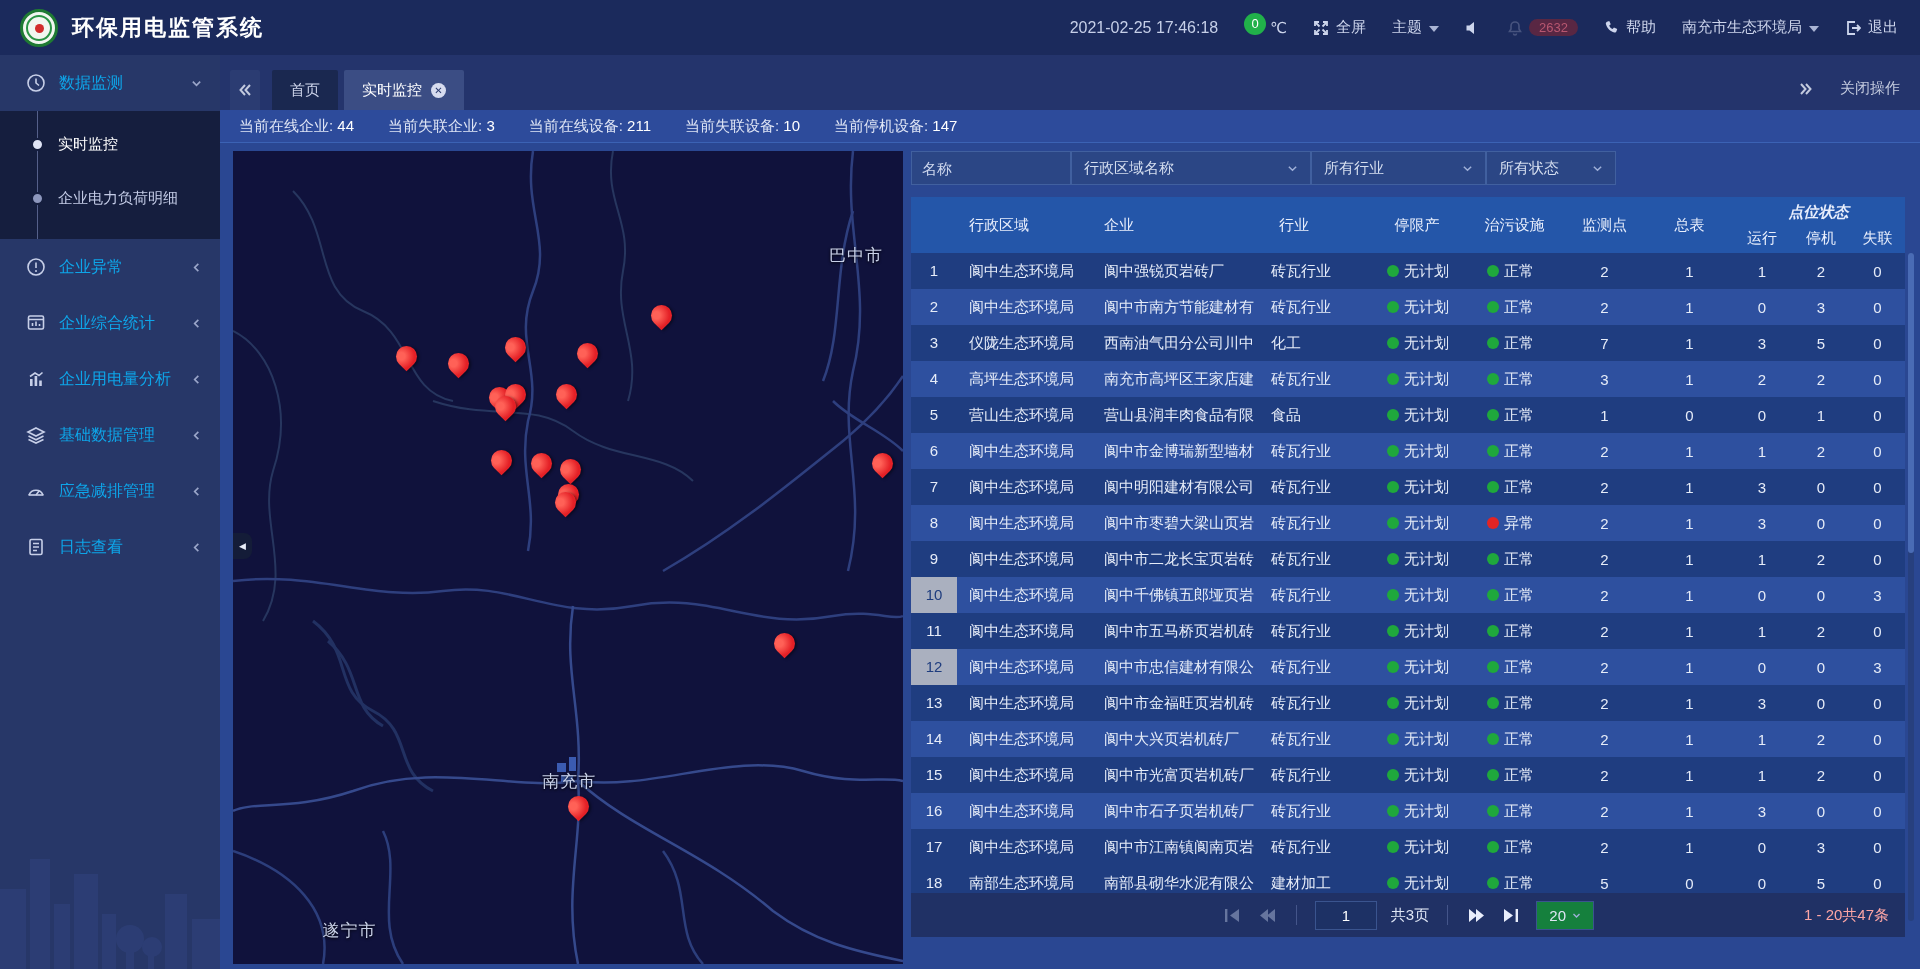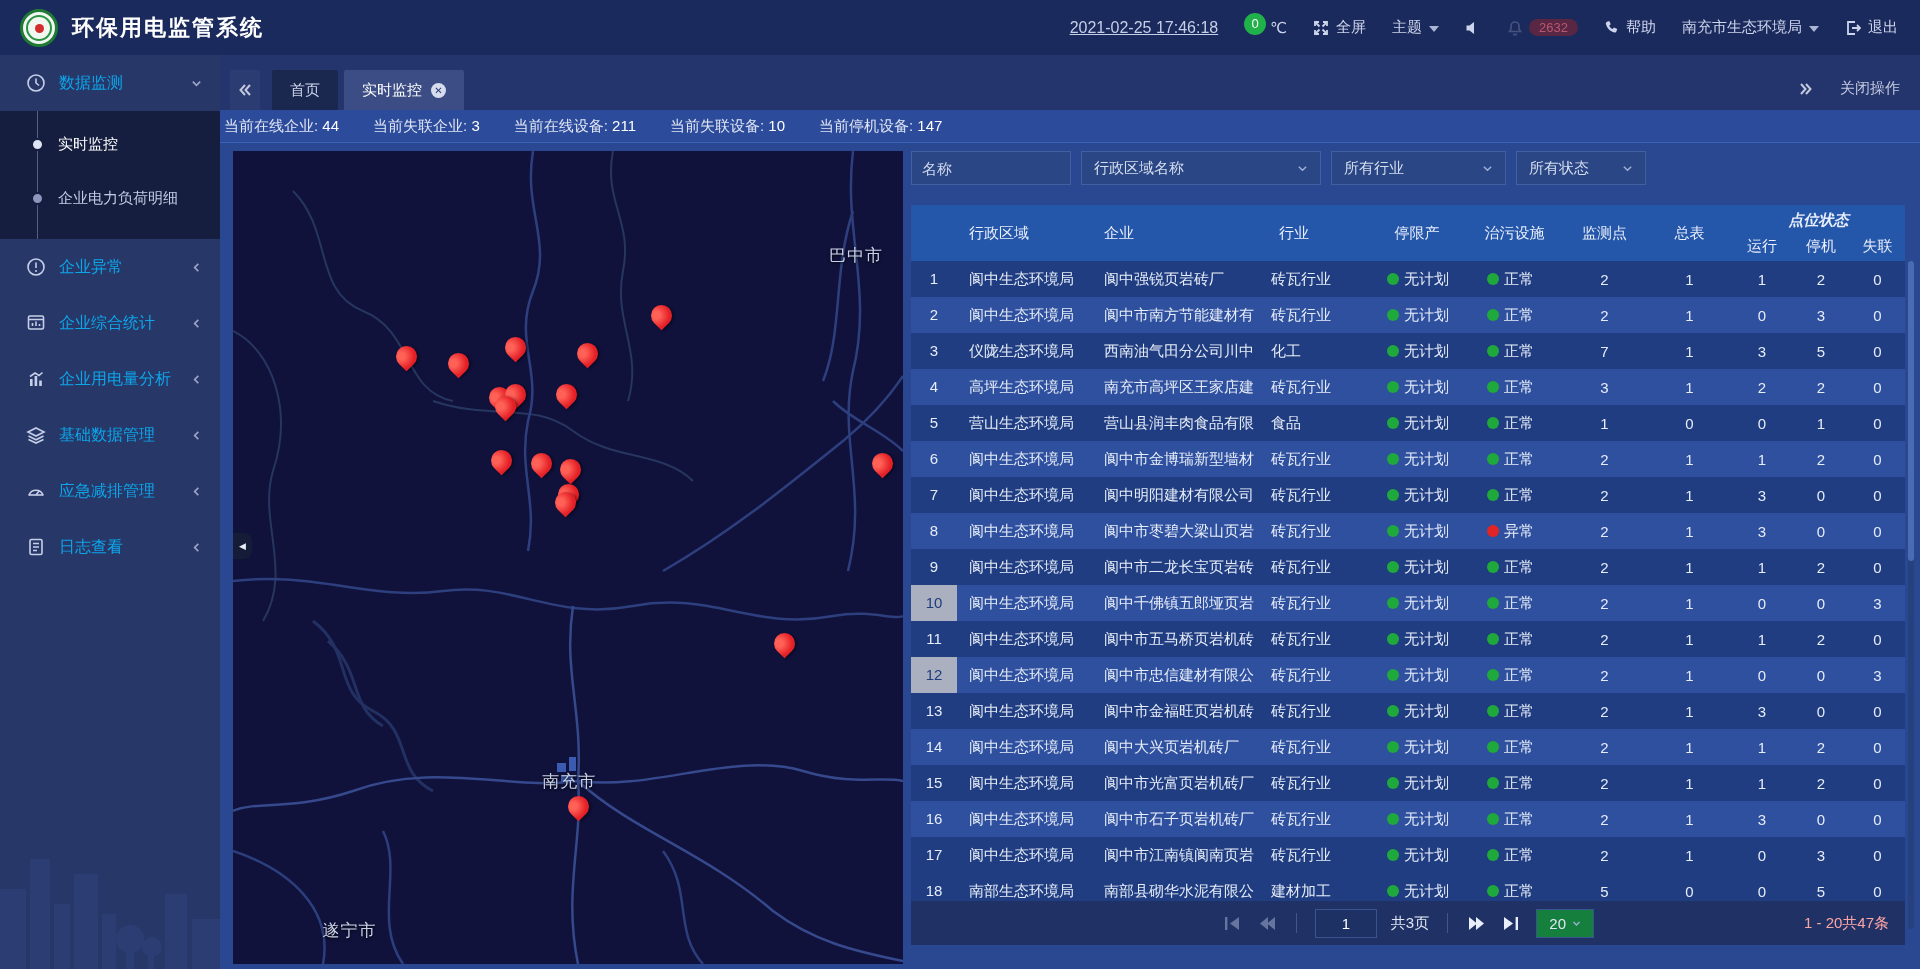--- a/index.html
+++ b/index.html
@@ -8,21 +8,21 @@
   svg { display:block; }
 
   
   .topbar { height:55px; background:#1b2a5c; display:flex; align-items:center; justify-content:space-between; padding:0 22px 0 20px; }
   .brand { display:flex; align-items:center; gap:14px; }
   .logo { width:38px; height:38px; border-radius:50%; background:#f2f6f0; border:3px solid #1f7a33; position:relative; }
   .logo:before { content:""; position:absolute; inset:3px; border:2px solid #2a9445; border-radius:50%; }
   .logo:after { content:""; position:absolute; left:50%; top:38%; width:9px; height:9px; margin-left:-4.5px; background:#d22c2c; border-radius:50%; }
   .app-title { font-size:22px; font-weight:bold; letter-spacing:2px; color:#ffffff; }
   .topbar-right { display:flex; align-items:center; gap:26px; font-size:15px; color:#cdd5ec; }
-  .datetime { font-size:16px; color:#c6cfe8;text-decoration:underline; }
+  .datetime { font-size:16px; color:#c6cfe8; }
   .temp { display:flex; align-items:flex-start; gap:4px; }
   .temp-badge { width:22px; height:22px; border-radius:50%; background:#21b14a; color:#fff; font-size:13px; display:flex; align-items:center; justify-content:center; margin-top:-6px; }
   .top-item { display:flex; align-items:center; gap:7px; cursor:pointer; white-space:nowrap; }
   .caret { width:0; height:0; border-left:5px solid transparent; border-right:5px solid transparent; border-top:6px solid #aab4d4; margin-top:2px; }
   .notif { display:flex; align-items:center; gap:6px; opacity:.95; }
   .badge { background:#5d2742; color:#c05a72; font-size:13px; padding:1px 10px; border-radius:10px; }
 
   
   .body { display:flex; height:914px; }
   .sidebar { width:220px; background:#273768; flex:0 0 220px; position:relative; overflow:hidden; }
@@ -45,36 +45,36 @@
   .tabbar { height:55px; background:#24346c; display:flex; align-items:flex-end; padding:0 20px 0 10px; gap:6px; }
   .tab-nav { width:30px; height:40px; background:#2b3c72; border:none; color:#c3cade; display:flex; align-items:center; justify-content:center; cursor:pointer; margin-right:6px; border-radius:2px 2px 0 0; }
   .tabs { display:flex; gap:6px; flex:1; }
   .tab { height:40px; padding:5px 18px; display:flex; align-items:center; gap:9px; font-size:15px; color:#cdd4ea; background:#1a2850; cursor:pointer; border-radius:2px 2px 0 0; }
   .tab.active { background:#3b4d84; color:#ffffff; }
   .tab-close { width:15px; height:15px; border-radius:50%; background:#d7dcef; color:#2a3a6e; font-size:10px; line-height:15px; text-align:center; font-weight:bold; }
   .tabbar-right { display:flex; align-items:center; gap:26px; color:#c3cade; font-size:15px; padding-bottom:12px; cursor:pointer; }
 
   
   .bluewrap { flex:1; background:#2a4792; display:flex; flex-direction:column; }
-  .statsbar { height:33px; background:#2d4b9b; border-bottom:1px solid #3b62b4; display:flex; align-items:center; gap:34px; padding-left:4px; font-size:15px; }
+  .statsbar { height:33px; background:#2d4b9b; border-bottom:1px solid #3b62b4; display:flex; align-items:center; gap:34px; padding-left:19px; font-size:15px; }
   .stat { white-space:nowrap; color:#dfe5f5; }
   .stat b { font-weight:normal; color:#ffffff; }
   .main { flex:1; display:flex; padding:8px 15px 0 13px; gap:8px; position:relative; }
 
   
   .map-panel { width:670px; height:813px; flex:0 0 670px; background:#10123c; position:relative; overflow:hidden; }
   .map-roads { position:absolute; inset:0; }
   .city-label { position:absolute; transform:translate(-50%,-50%); font-size:17px; color:#c9d1e8; letter-spacing:1px; text-shadow:0 1px 3px #000; white-space:nowrap; }
   .pin { position:absolute; width:22px; height:22px; transform:translate(-50%,-100%); }
   .pin i { display:block; width:21px; height:21px; background:radial-gradient(circle at 34% 32%, #ff6157 18%, #e42026 65%); border-radius:50% 50% 50% 0; transform:rotate(-45deg); box-shadow:1px 2px 3px rgba(0,0,0,.45); }
   .map-collapse { position:absolute; left:0; top:382px; width:19px; height:26px; background:#141c38; border:none; border-radius:0 8px 8px 0; color:#e8ecf8; font-size:9px; cursor:pointer; padding:0; }
 
   
   .right-panel { width:994px; flex:0 0 994px; display:flex; flex-direction:column; --cols:46px 135px 175px 100px 100px 95px 85px 85px 60px 58px 55px; }
-  .filters { display:flex; gap:10px; height:34px; margin-bottom:20px; }
+  .filters { display:flex; height:34px; margin-bottom:12px; }
   .filter-input { width:160px; background:#2b4685; border:1px solid #41609f; color:#e6ecf8; font-size:15px; padding:0 10px; font-family:inherit; }
   .filter-input::placeholder { color:#cfd8ee; }
   .fselect { background:#2b4685; border:1px solid #41609f; display:flex; align-items:center; justify-content:space-between; padding:0 12px; font-size:15px; color:#d5deef; cursor:pointer; }
   .fselect.w-region { width:240px; } .fselect.w-industry { width:175px; } .fselect.w-status { width:130px; }
   .fselect .vchev { width:11px; height:11px; color:#9fb0d8; }
 
   .thead { height:56px; background:#2456a9; display:grid; grid-template-columns:var(--cols); grid-template-rows:26px 30px; font-size:15px; color:#e8eefc; }
   .th { grid-row:1 / 3; display:flex; align-items:center; justify-content:center; }
   .th.l { justify-content:flex-start; padding-left:12px; }
   .th-group { grid-column:9 / 12; grid-row:1; display:flex; align-items:flex-end; justify-content:center; font-style:italic; font-weight:bold; padding-bottom:1px; }

